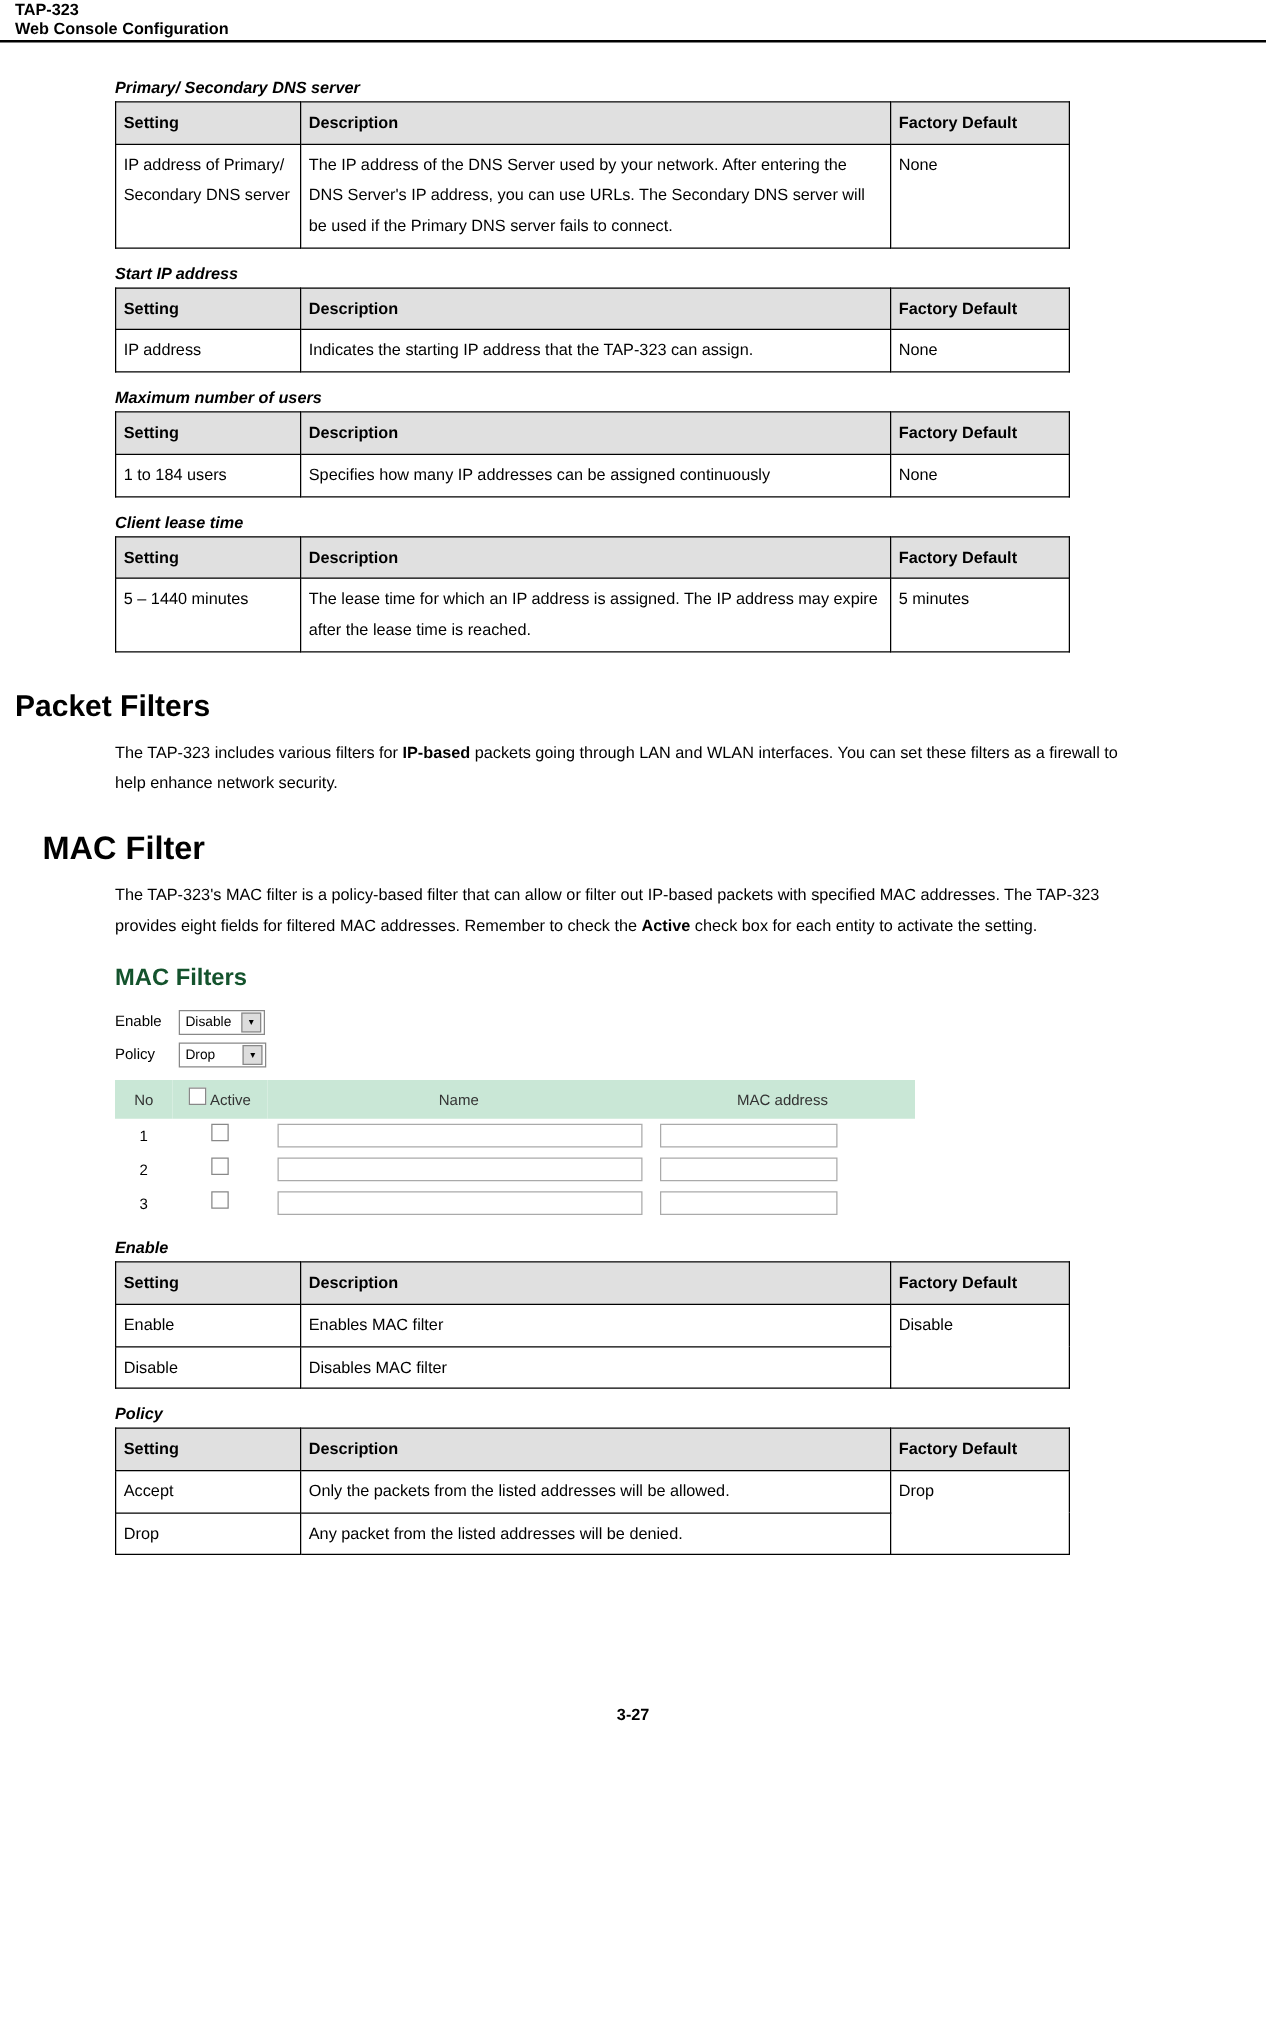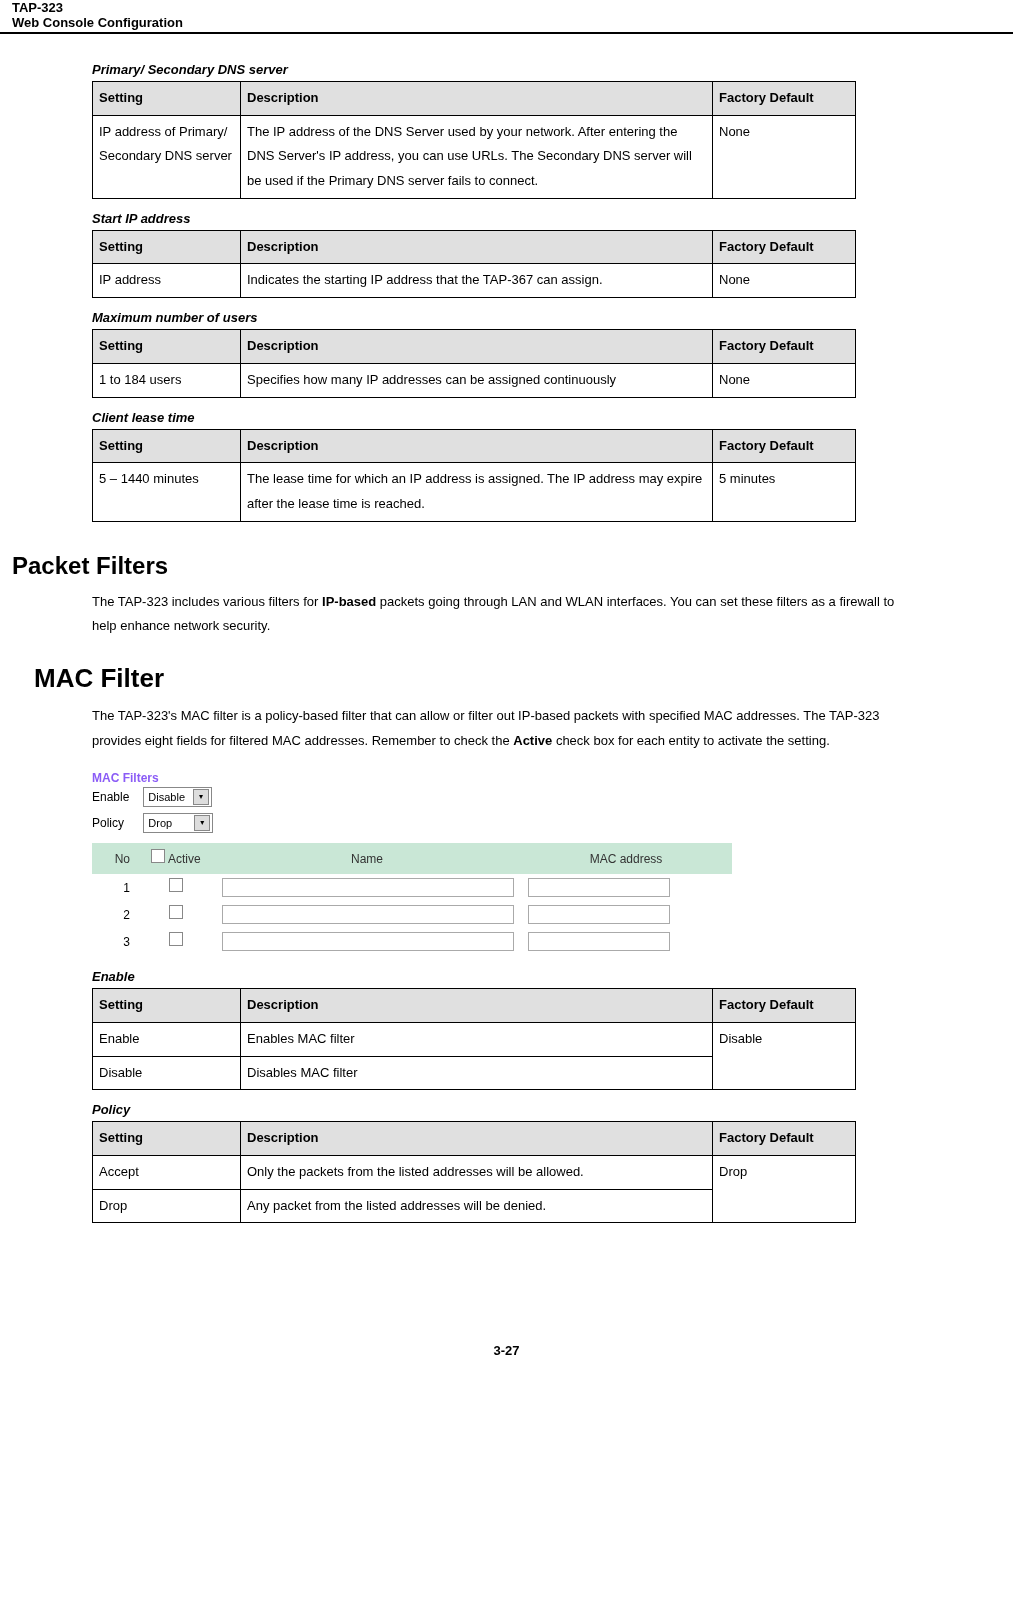--- a/index.html
+++ b/index.html
@@ -65,23 +65,24 @@
 
   
   .mac-ui {
     margin: 8px 0 14px 92px;
     width: 640px;
     font-family: Tahoma, Arial, sans-serif;
     font-size: 12px;
     line-height: 1.5;
   }
   .mac-title {
-    color: #8b5cf6;
-    font-weight: bold;
-    font-size: 12px;
+    color: #14532d;
+    font-weight: bold;
+    font-size: 19px;
+    margin-bottom: 10px;
   }
   .mac-row { margin-bottom: 6px; }
   .mac-row label { display: inline-block; width: 48px; }
   .mac-select {
     display: inline-flex;
     align-items: center;
     border: 1px solid #888;
     background: #fff;
     height: 18px;
     font-size: 11px;
@@ -108,21 +109,21 @@
     text-align: center;
     font-weight: normal;
     padding: 6px 8px;
     font-size: 12px;
     color: #333;
   }
   .mac-table td {
     padding: 4px 8px;
     text-align: left;
   }
-  .mac-table .no-col { width: 30px; text-align: right;}
+  .mac-table .no-col { width: 30px; text-align: center;}
   .mac-table .act-col { width: 60px; text-align: center;}
   .mac-table .name-col { width: 290px; }
   .mac-chk {
     width: 12px; height: 12px;
     border: 1px solid #888;
     display: inline-block;
     background: #fff;
   }
   .mac-input {
     border: 1px solid #aaa;
@@ -167,21 +168,21 @@
 <div class="section-title">Start IP address</div>
 <table class="cfg">
   <tbody>
       <tr>
     <th class="col-set">Setting</th>
     <th>Description</th>
     <th class="col-def">Factory Default</th>
   </tr>
   <tr>
     <td>IP address</td>
-    <td>Indicates the starting IP address that the TAP-367 can assign.</td>
+    <td>Indicates the starting IP address that the TAP-323 can assign.</td>
     <td>None</td>
   </tr>
 </tbody>
   </table>
 
 <div class="section-title">Maximum number of users</div>
 <table class="cfg">
   <tbody>
       <tr>
     <th class="col-set">Setting</th>

